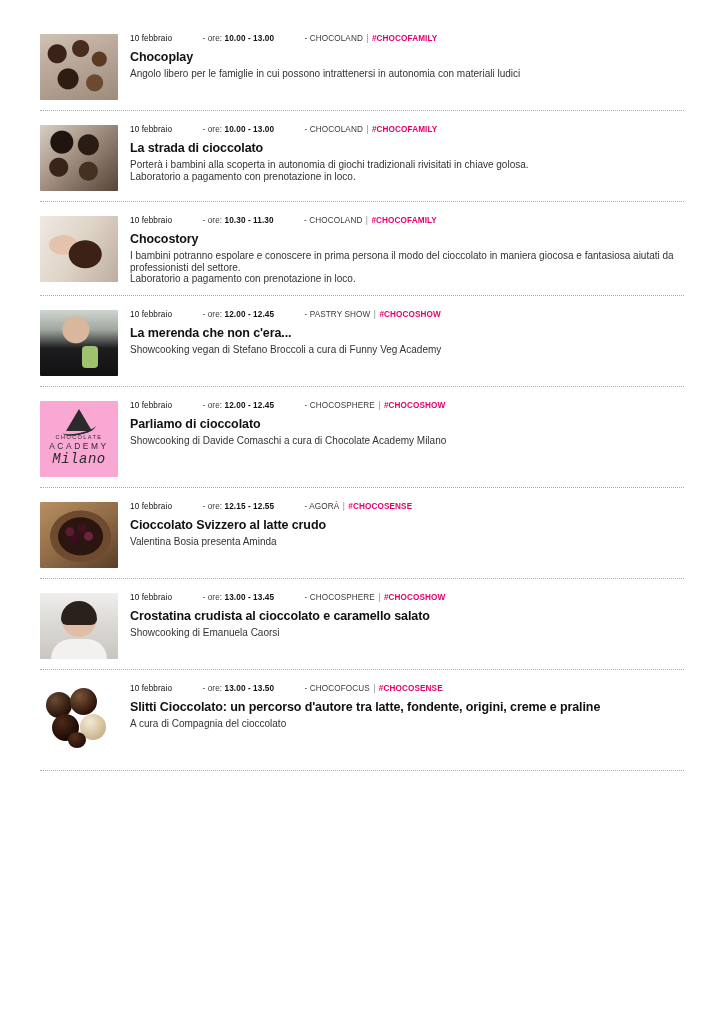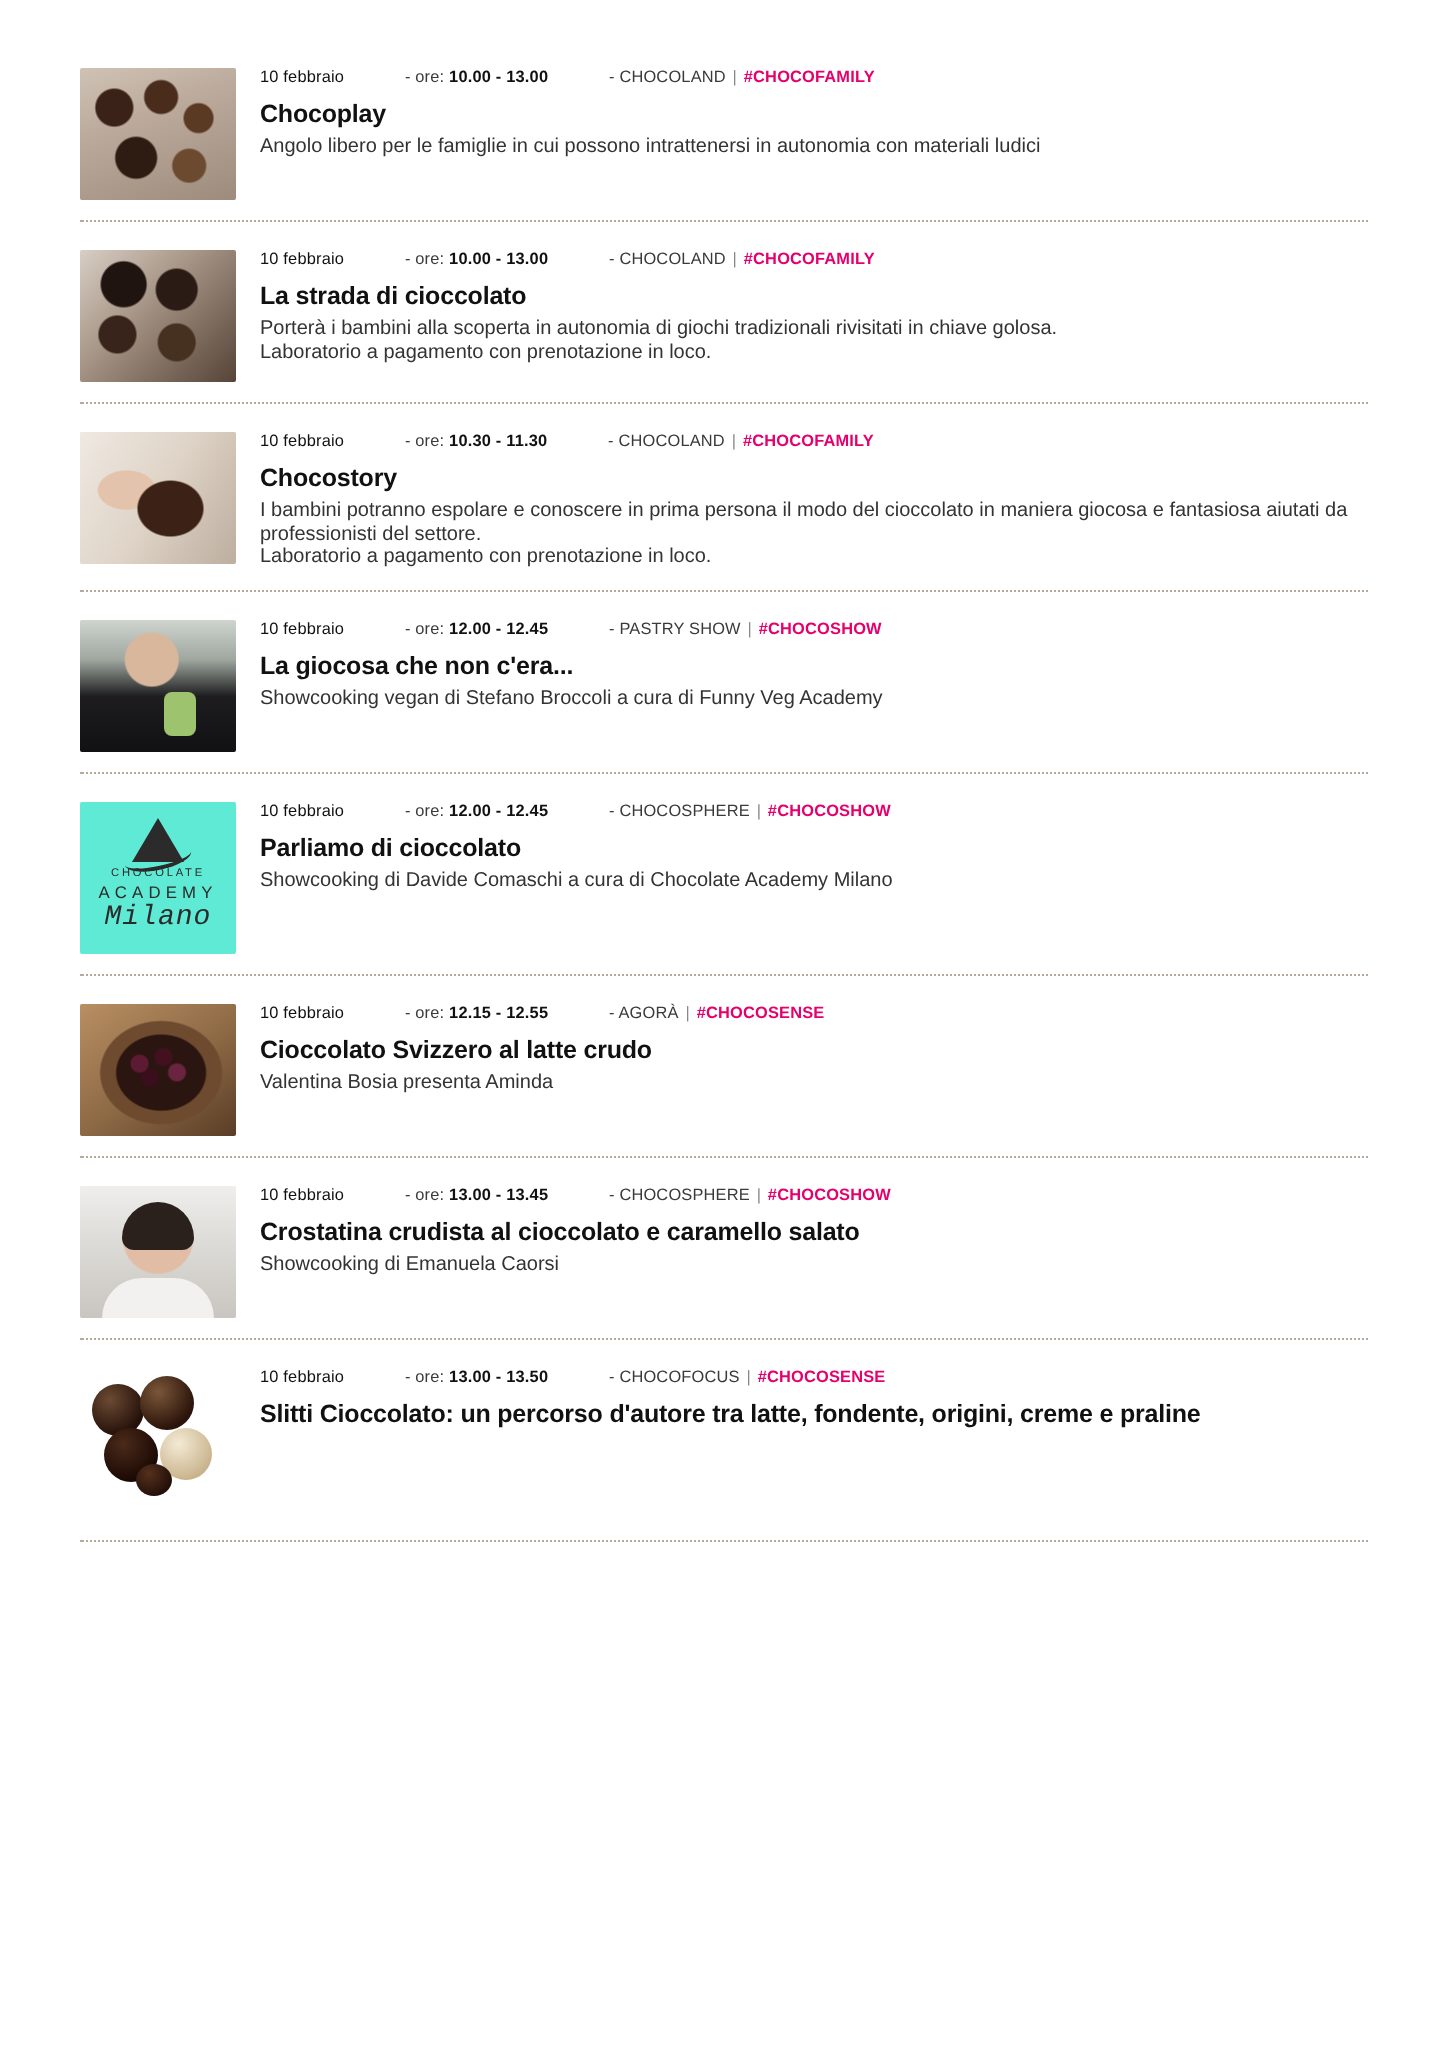--- a/index.html
+++ b/index.html
@@ -148,21 +148,21 @@
     position: absolute;
     left: 54%;
     top: 56%;
     width: 16px;
     height: 22px;
     background: #9ec36f;
     border-radius: 4px;
   }
   
   .art-logo {
-    background: #5eead4;
+    background: #f9a8d4;
   }
   .logo-a {
     position: absolute;
     left: 50%;
     top: 8px;
     transform: translateX(-50%);
     width: 0;
     height: 0;
     border-left: 13px solid transparent;
     border-right: 13px solid transparent;
@@ -356,21 +356,21 @@
       <div class="body">
         <div class="meta">
           <span class="date">10 febbraio</span>
           <span class="sep">- ore:</span>
           <span class="time">12.00 - 12.45</span>
           <span class="sep">-</span>
           <span class="loc">PASTRY SHOW</span>
           <span class="pipe">|</span>
           <span class="tag">#CHOCOSHOW</span>
         </div>
-        <div class="title">La giocosa che non c'era...</div>
+        <div class="title">La merenda che non c'era...</div>
         <div class="desc">
           <div>Showcooking vegan di Stefano Broccoli a cura di Funny Veg Academy</div>
         </div>
       </div>
     </div>
 
     <div class="event">
       <div class="thumb tall blank">
         <div class="art art-logo">
           <div class="logo-a"></div>
@@ -453,18 +453,21 @@
         <div class="meta">
           <span class="date">10 febbraio</span>
           <span class="sep">- ore:</span>
           <span class="time">13.00 - 13.50</span>
           <span class="sep">-</span>
           <span class="loc">CHOCOFOCUS</span>
           <span class="pipe">|</span>
           <span class="tag">#CHOCOSENSE</span>
         </div>
         <div class="title">Slitti Cioccolato: un percorso d'autore tra latte, fondente, origini, creme e praline</div>
+        <div class="desc">
+          <div>A cura di Compagnia del cioccolato</div>
+        </div>
       </div>
     </div>
 
     <div class="bottom-rule"></div>
   </div>
 </div>
 
 </body></html>

